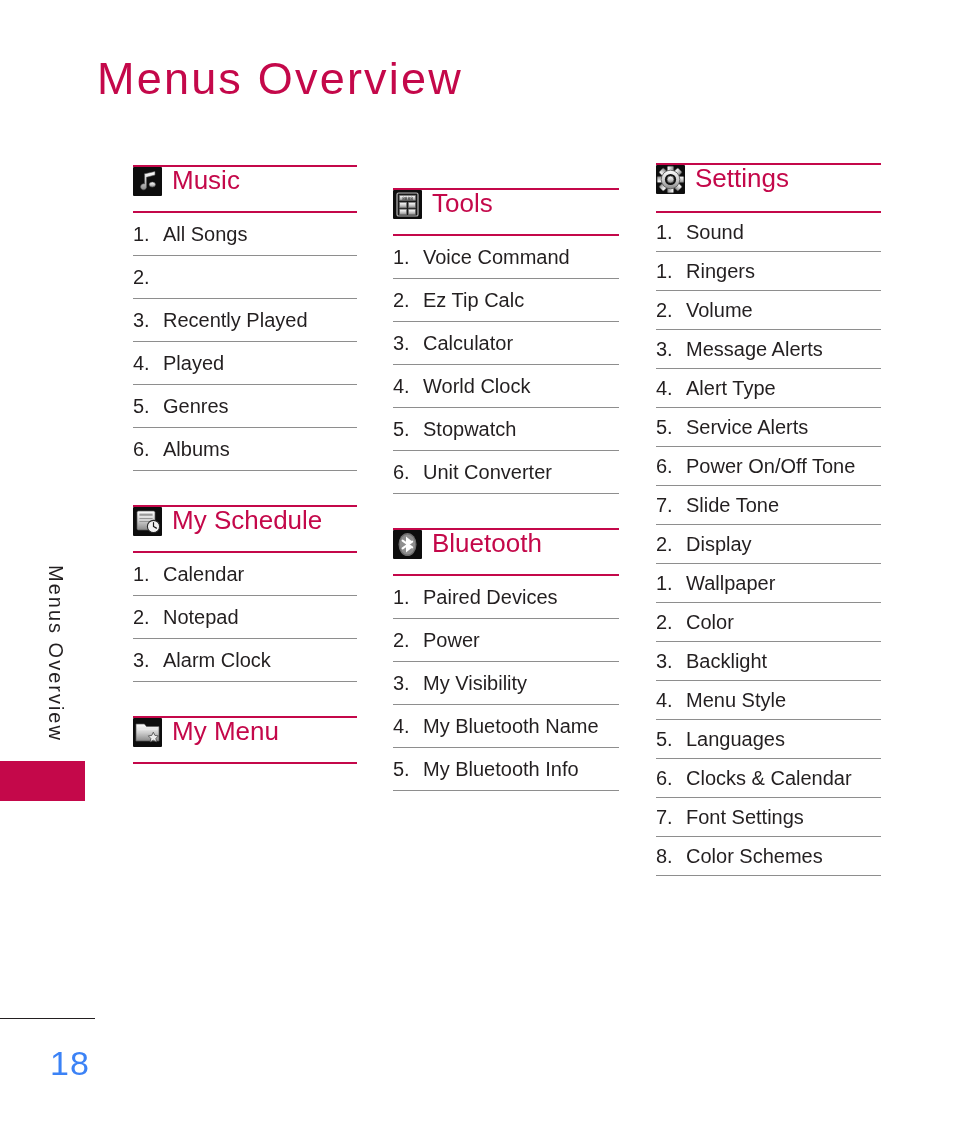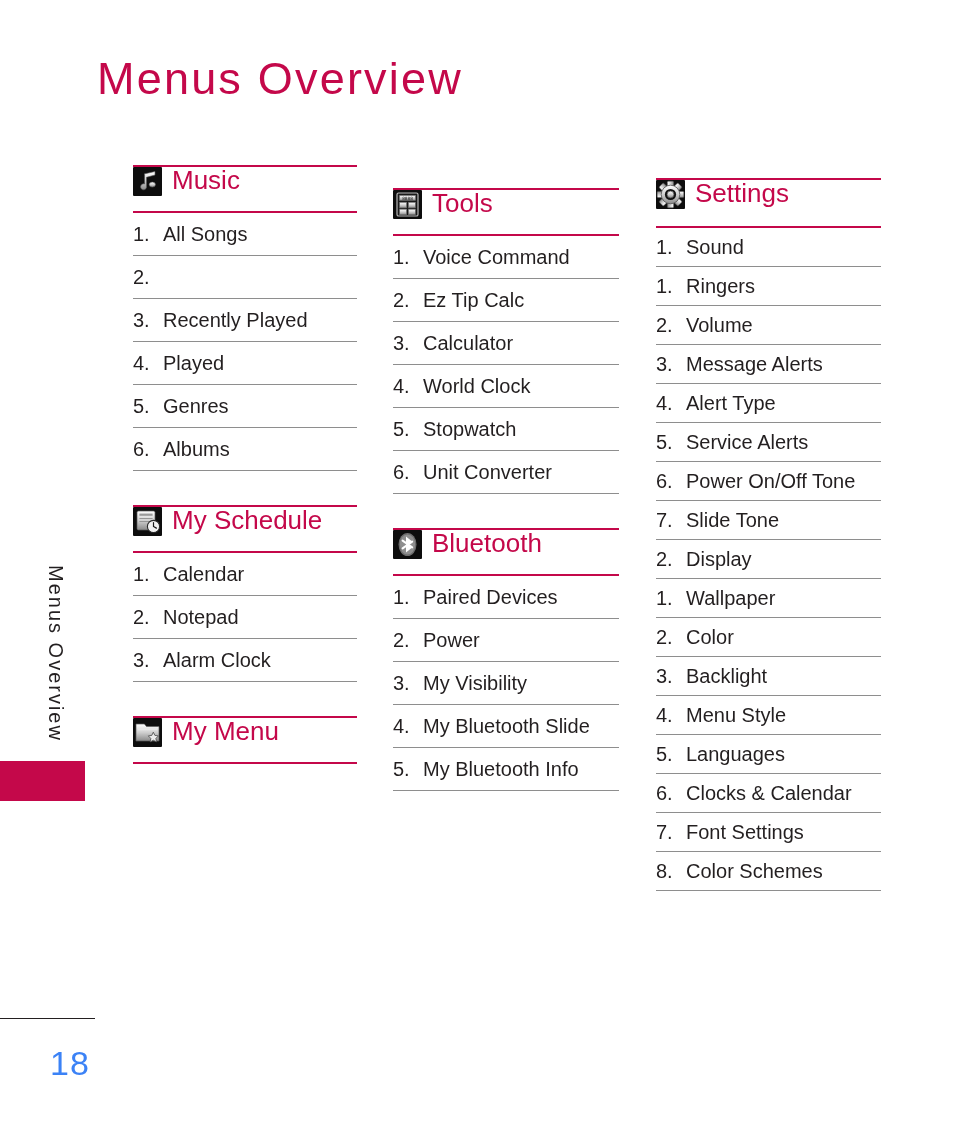--- a/index.html
+++ b/index.html
@@ -341,30 +341,30 @@
           <div class="menu-item">
             <span class="num">2.</span>
             <span class="lbl">Power</span>
           </div>
           <div class="menu-item">
             <span class="num">3.</span>
             <span class="lbl">My Visibility</span>
           </div>
           <div class="menu-item">
             <span class="num">4.</span>
-            <span class="lbl">My Bluetooth Slide</span>
+            <span class="lbl">My Bluetooth Name</span>
           </div>
           <div class="menu-item">
             <span class="num">5.</span>
             <span class="lbl">My Bluetooth Info</span>
           </div>
         </div>
       </div>
     </div>
-    <div class="col col-3" style="top: 178px;">
+    <div class="col col-3" style="top: 163px;">
       <div class="section-block">
         <div class="rule-accent"></div>
         <div class="sec-head">
           <svg class="icon" viewBox="0 0 29 29" xmlns="http://www.w3.org/2000/svg">
             <defs>
     <linearGradient id="g_gear-icon" x1="0" y1="0" x2="0" y2="1">
       <stop offset="0" stop-color="#ffffff"></stop>
       <stop offset="0.5" stop-color="#cfcfcf"></stop>
       <stop offset="1" stop-color="#8a8a8a"></stop>
     </linearGradient>

